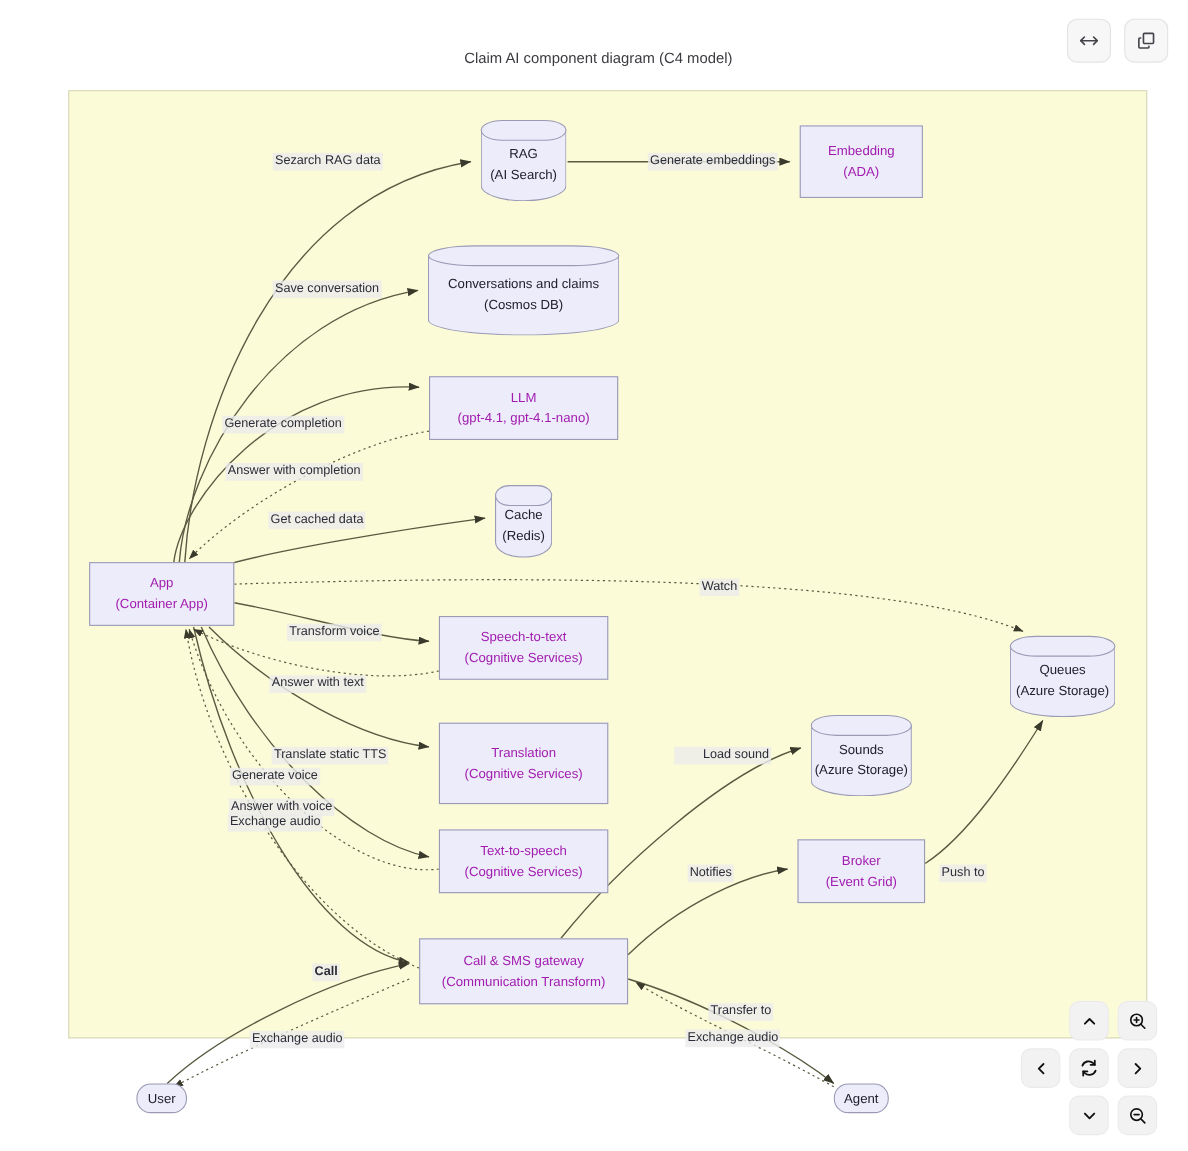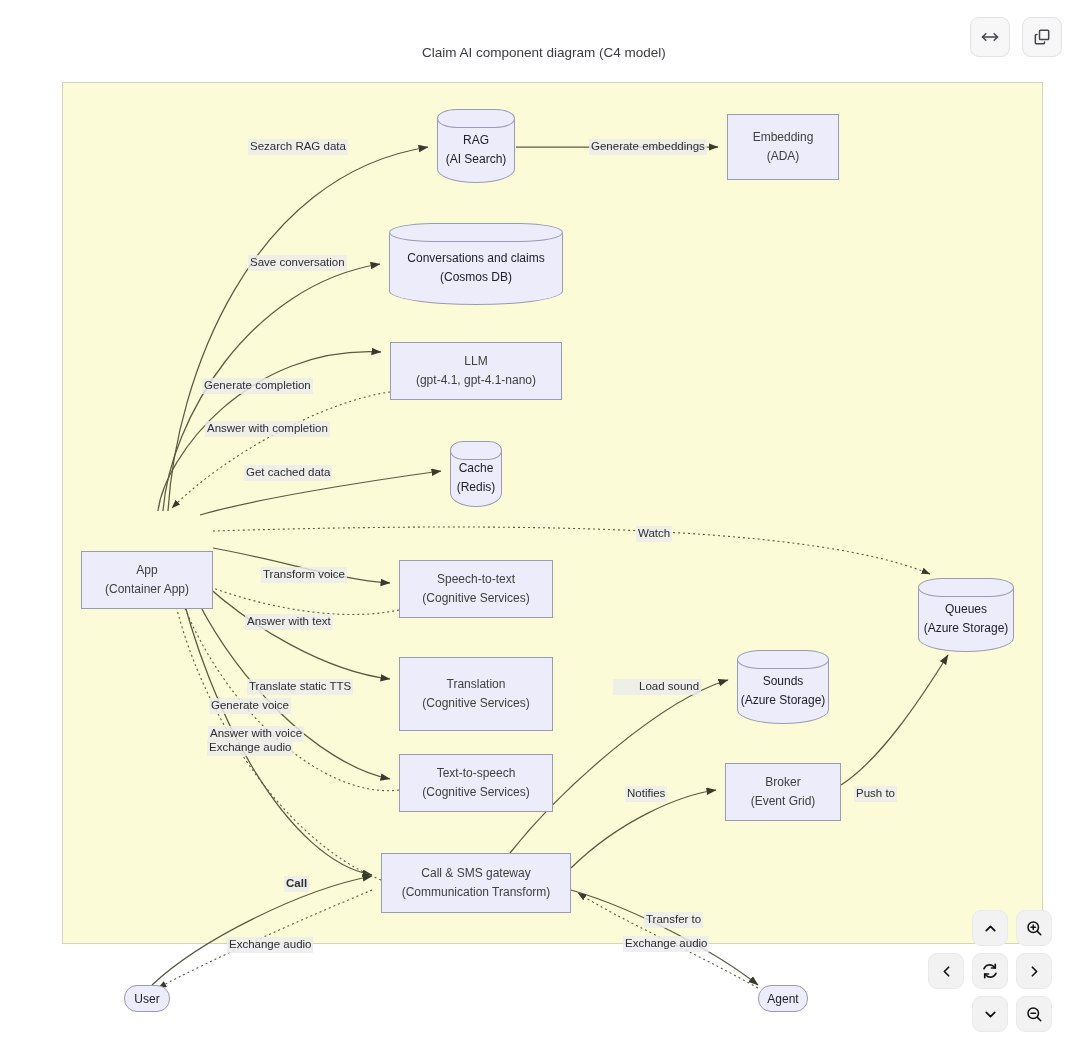--- a/index.html
+++ b/index.html
@@ -42,21 +42,21 @@
     color: #333344;
   }
 
   
   .node {
     position: absolute;
     background: #ececfb;
     border: 1px solid #9a9ab5;
     display: flex; flex-direction: column;
     align-items: center; justify-content: center;
-    color: #404040;
+    color: #a21caf;
     font-size: 12px;
     line-height: 1.55;
     text-align: center;
     cursor: pointer;
   }
   .node .l2 { font-size: 12px; }
 
   .cyl { position: absolute; cursor: pointer; }
   .cyl .body {
     position: absolute; left: 0; right: 0; top: 9px; bottom: 0;
@@ -224,21 +224,21 @@
           <span class="l2">(gpt-4.1, gpt-4.1-nano)</span>
         </div>
         <div class="cyl" style="left: 450px; top: 441px; width: 52px; height: 66px;">
           <div class="body"></div>
           <div class="cap"></div>
           <div class="txt">
             <span>Cache</span>
             <span class="l2">(Redis)</span>
           </div>
         </div>
-        <div class="node" style="left: 81px; top: 511px; width: 132px; height: 58px; margin-top: 40px;">
+        <div class="node" style="left: 81px; top: 511px; width: 132px; height: 58px;">
           <span>App</span>
           <span class="l2">(Container App)</span>
         </div>
         <div class="node" style="left: 399px; top: 560px; width: 154px; height: 58px;">
           <span>Speech-to-text</span>
           <span class="l2">(Cognitive Services)</span>
         </div>
         <div class="cyl" style="left: 918px; top: 578px; width: 96px; height: 74px;">
           <div class="body"></div>
           <div class="cap"></div>

